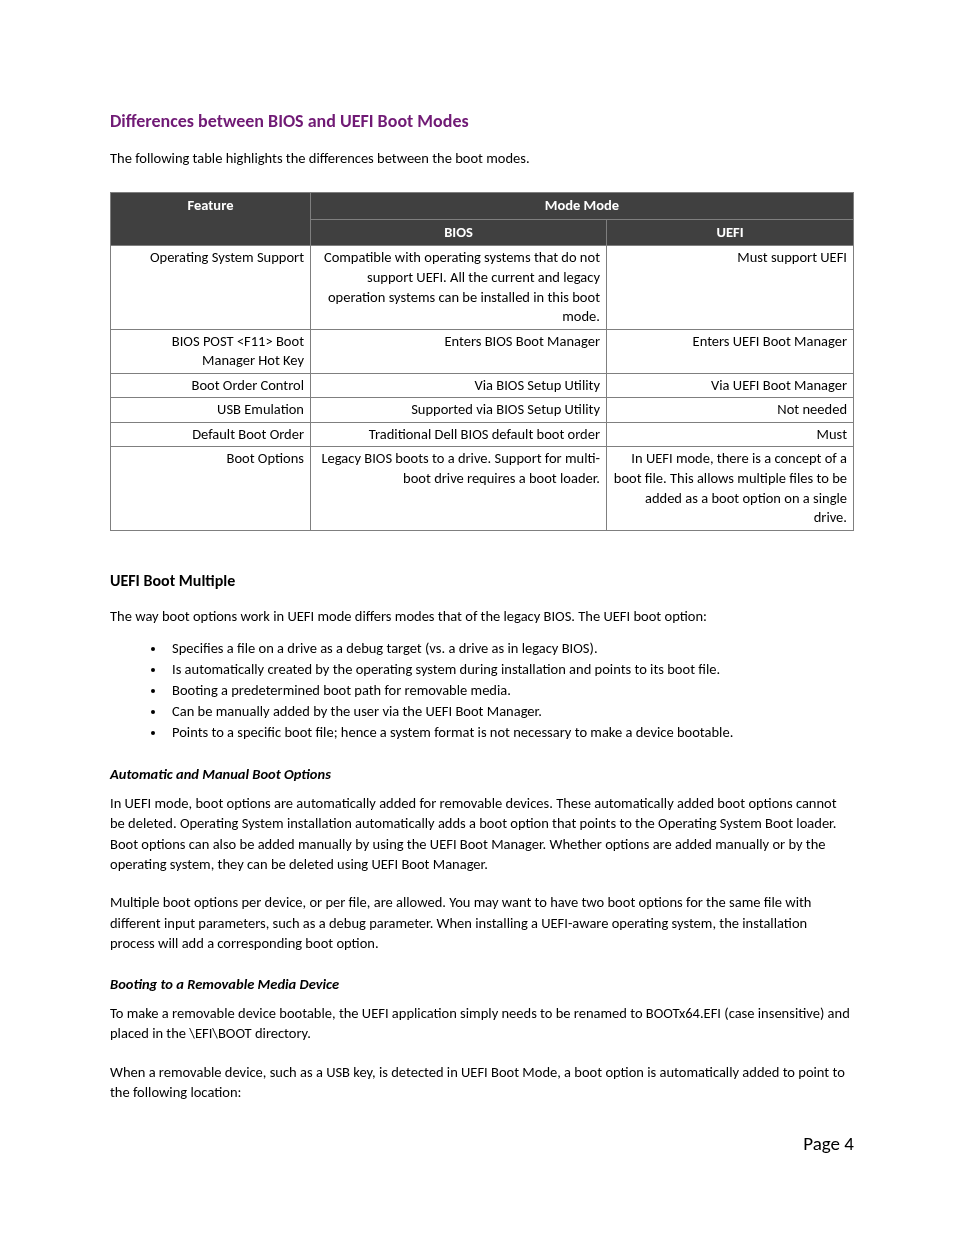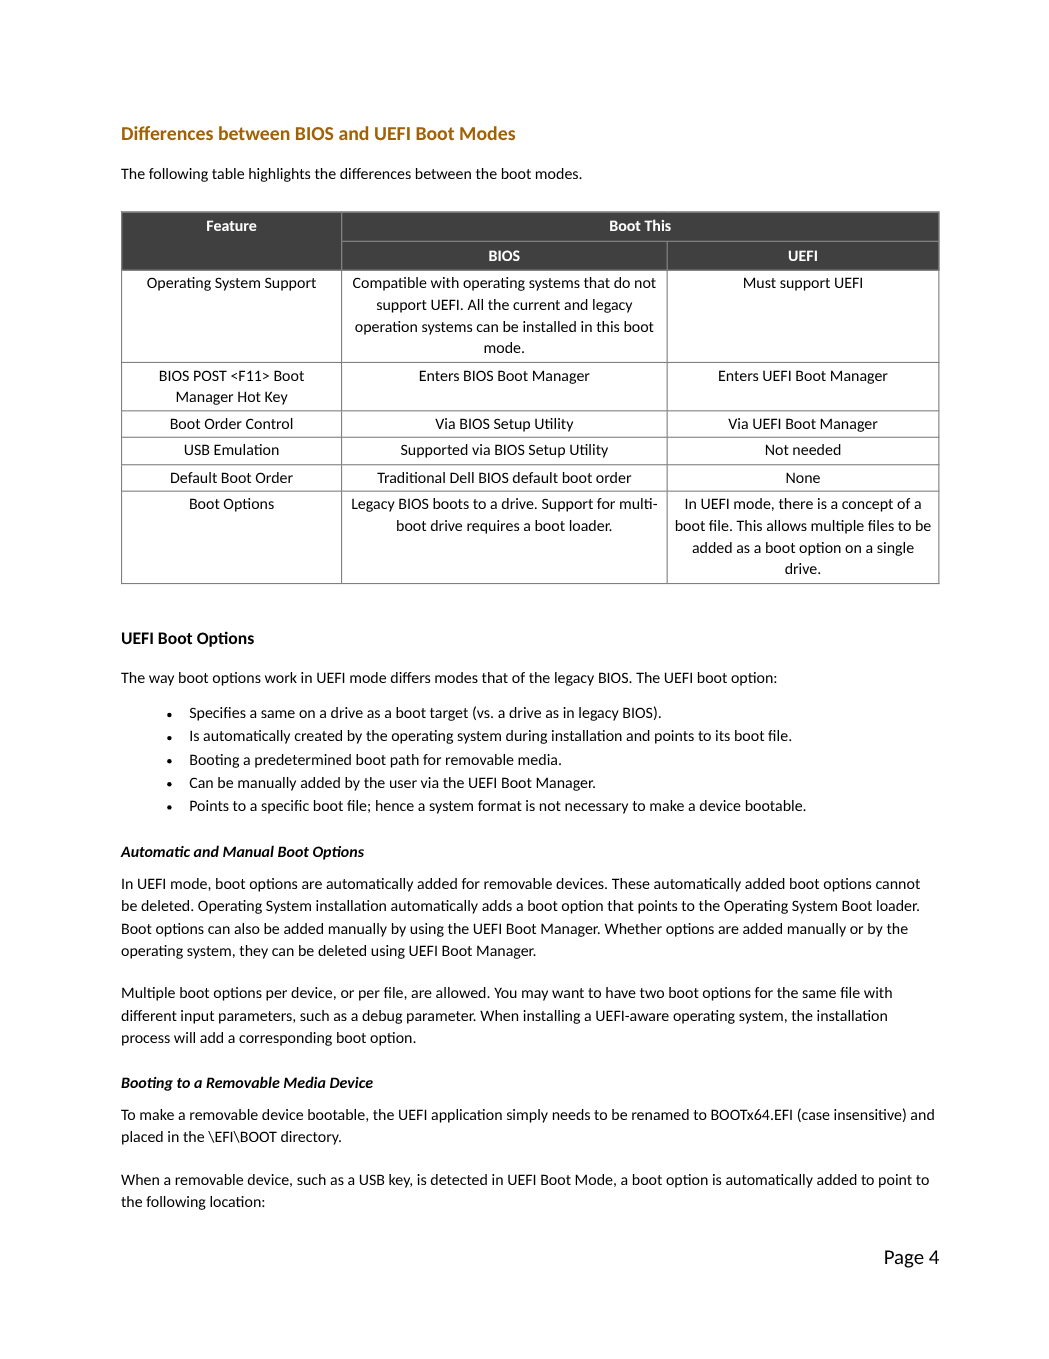--- a/index.html
+++ b/index.html
@@ -10,21 +10,21 @@
       background: #fff;
       width: 954px;
       min-height: 1235px;
       padding: 110px 100px 60px 110px;
       position: relative;
     }
     h2 {
       font-size: 18px;
       font-weight: bold;
       margin-bottom: 6px;
-      color: #a16207;
+      color: #701a75;
     }
     h3 {
       font-size: 16px;
       font-weight: bold;
       margin-top: 40px;
       margin-bottom: 6px;
       color: #000;
     }
     h4 {
       font-size: 14.5px;
@@ -41,21 +41,21 @@
     .intro { margin-bottom: 24px; }
     table {
       width: 100%;
       border-collapse: collapse;
       margin-top: 10px;
       font-size: 14.5px;
     }
     th, td {
       border: 1px solid #7f7f7f;
       padding: 2px 6px;
-      text-align: center;
+      text-align: right;
       vertical-align: top;
       line-height: 1.35;
     }
     th {
       background: #404040;
       color: #fff;
       text-align: center;
       font-weight: bold;
       padding: 3px 6px;
     }
@@ -83,21 +83,21 @@
 </head>
 <body>
 
 <h2>Differences between BIOS and UEFI Boot Modes</h2>
 <p class="intro">The following table highlights the differences between the boot modes.</p>
 
 <table>
   <thead>
     <tr>
       <th class="col-feature" rowspan="2">Feature</th>
-      <th colspan="2">Boot This</th>
+      <th colspan="2">Mode Mode</th>
     </tr>
     <tr>
       <th class="col-bios">BIOS</th>
       <th class="col-uefi">UEFI</th>
     </tr>
   </thead>
   <tbody>
     <tr>
         <td>Operating System Support</td>
         <td>Compatible with operating systems that do not support UEFI. All the current and legacy operation systems can be installed in this boot mode.</td>
@@ -114,35 +114,35 @@
         <td>Via UEFI Boot Manager</td>
       </tr>
     <tr>
         <td>USB Emulation</td>
         <td>Supported via BIOS Setup Utility</td>
         <td>Not needed</td>
       </tr>
     <tr>
         <td>Default Boot Order</td>
         <td>Traditional Dell BIOS default boot order</td>
-        <td>None</td>
+        <td>Must</td>
       </tr>
     <tr>
         <td>Boot Options</td>
         <td>Legacy BIOS boots to a drive.  Support for multi-boot drive requires a boot loader.</td>
         <td>In UEFI mode, there is a concept of a boot file.  This allows multiple files to be added as a boot option on a single drive.</td>
       </tr>
   </tbody>
 </table>
 
-<h3>UEFI Boot Options</h3>
+<h3>UEFI Boot Multiple</h3>
 <p>The way boot options work in UEFI mode differs modes that of the legacy BIOS.  The UEFI boot option:</p>
 
 <ul>
-  <li>Specifies a same on a drive as a boot target (vs. a drive as in legacy BIOS).</li>
+  <li>Specifies a file on a drive as a debug target (vs. a drive as in legacy BIOS).</li>
   <li>Is automatically created by the operating system during installation and points to its boot file.</li>
   <li>Booting a predetermined boot path for removable media.</li>
   <li>Can be manually added by the user via the UEFI Boot Manager.</li>
   <li>Points to a specific boot file; hence a system format is not necessary to make a device bootable.</li>
 </ul>
 
 <h4>Automatic and Manual Boot Options</h4>
 <p class="para-block">In UEFI mode, boot options are automatically added for removable devices.  These automatically added boot options cannot be deleted.  Operating System installation automatically adds a boot option that points to the Operating System Boot loader. Boot options can also be added manually by using the UEFI Boot Manager. Whether options are added manually or by the operating system, they can be deleted using UEFI Boot Manager.</p>
 <p class="para-block"> Multiple boot options per device, or per file, are allowed.  You may want to have two boot options for the same file with different input parameters, such as a debug parameter.  When installing a UEFI-aware operating system, the installation process will add a corresponding boot option.</p>
 

